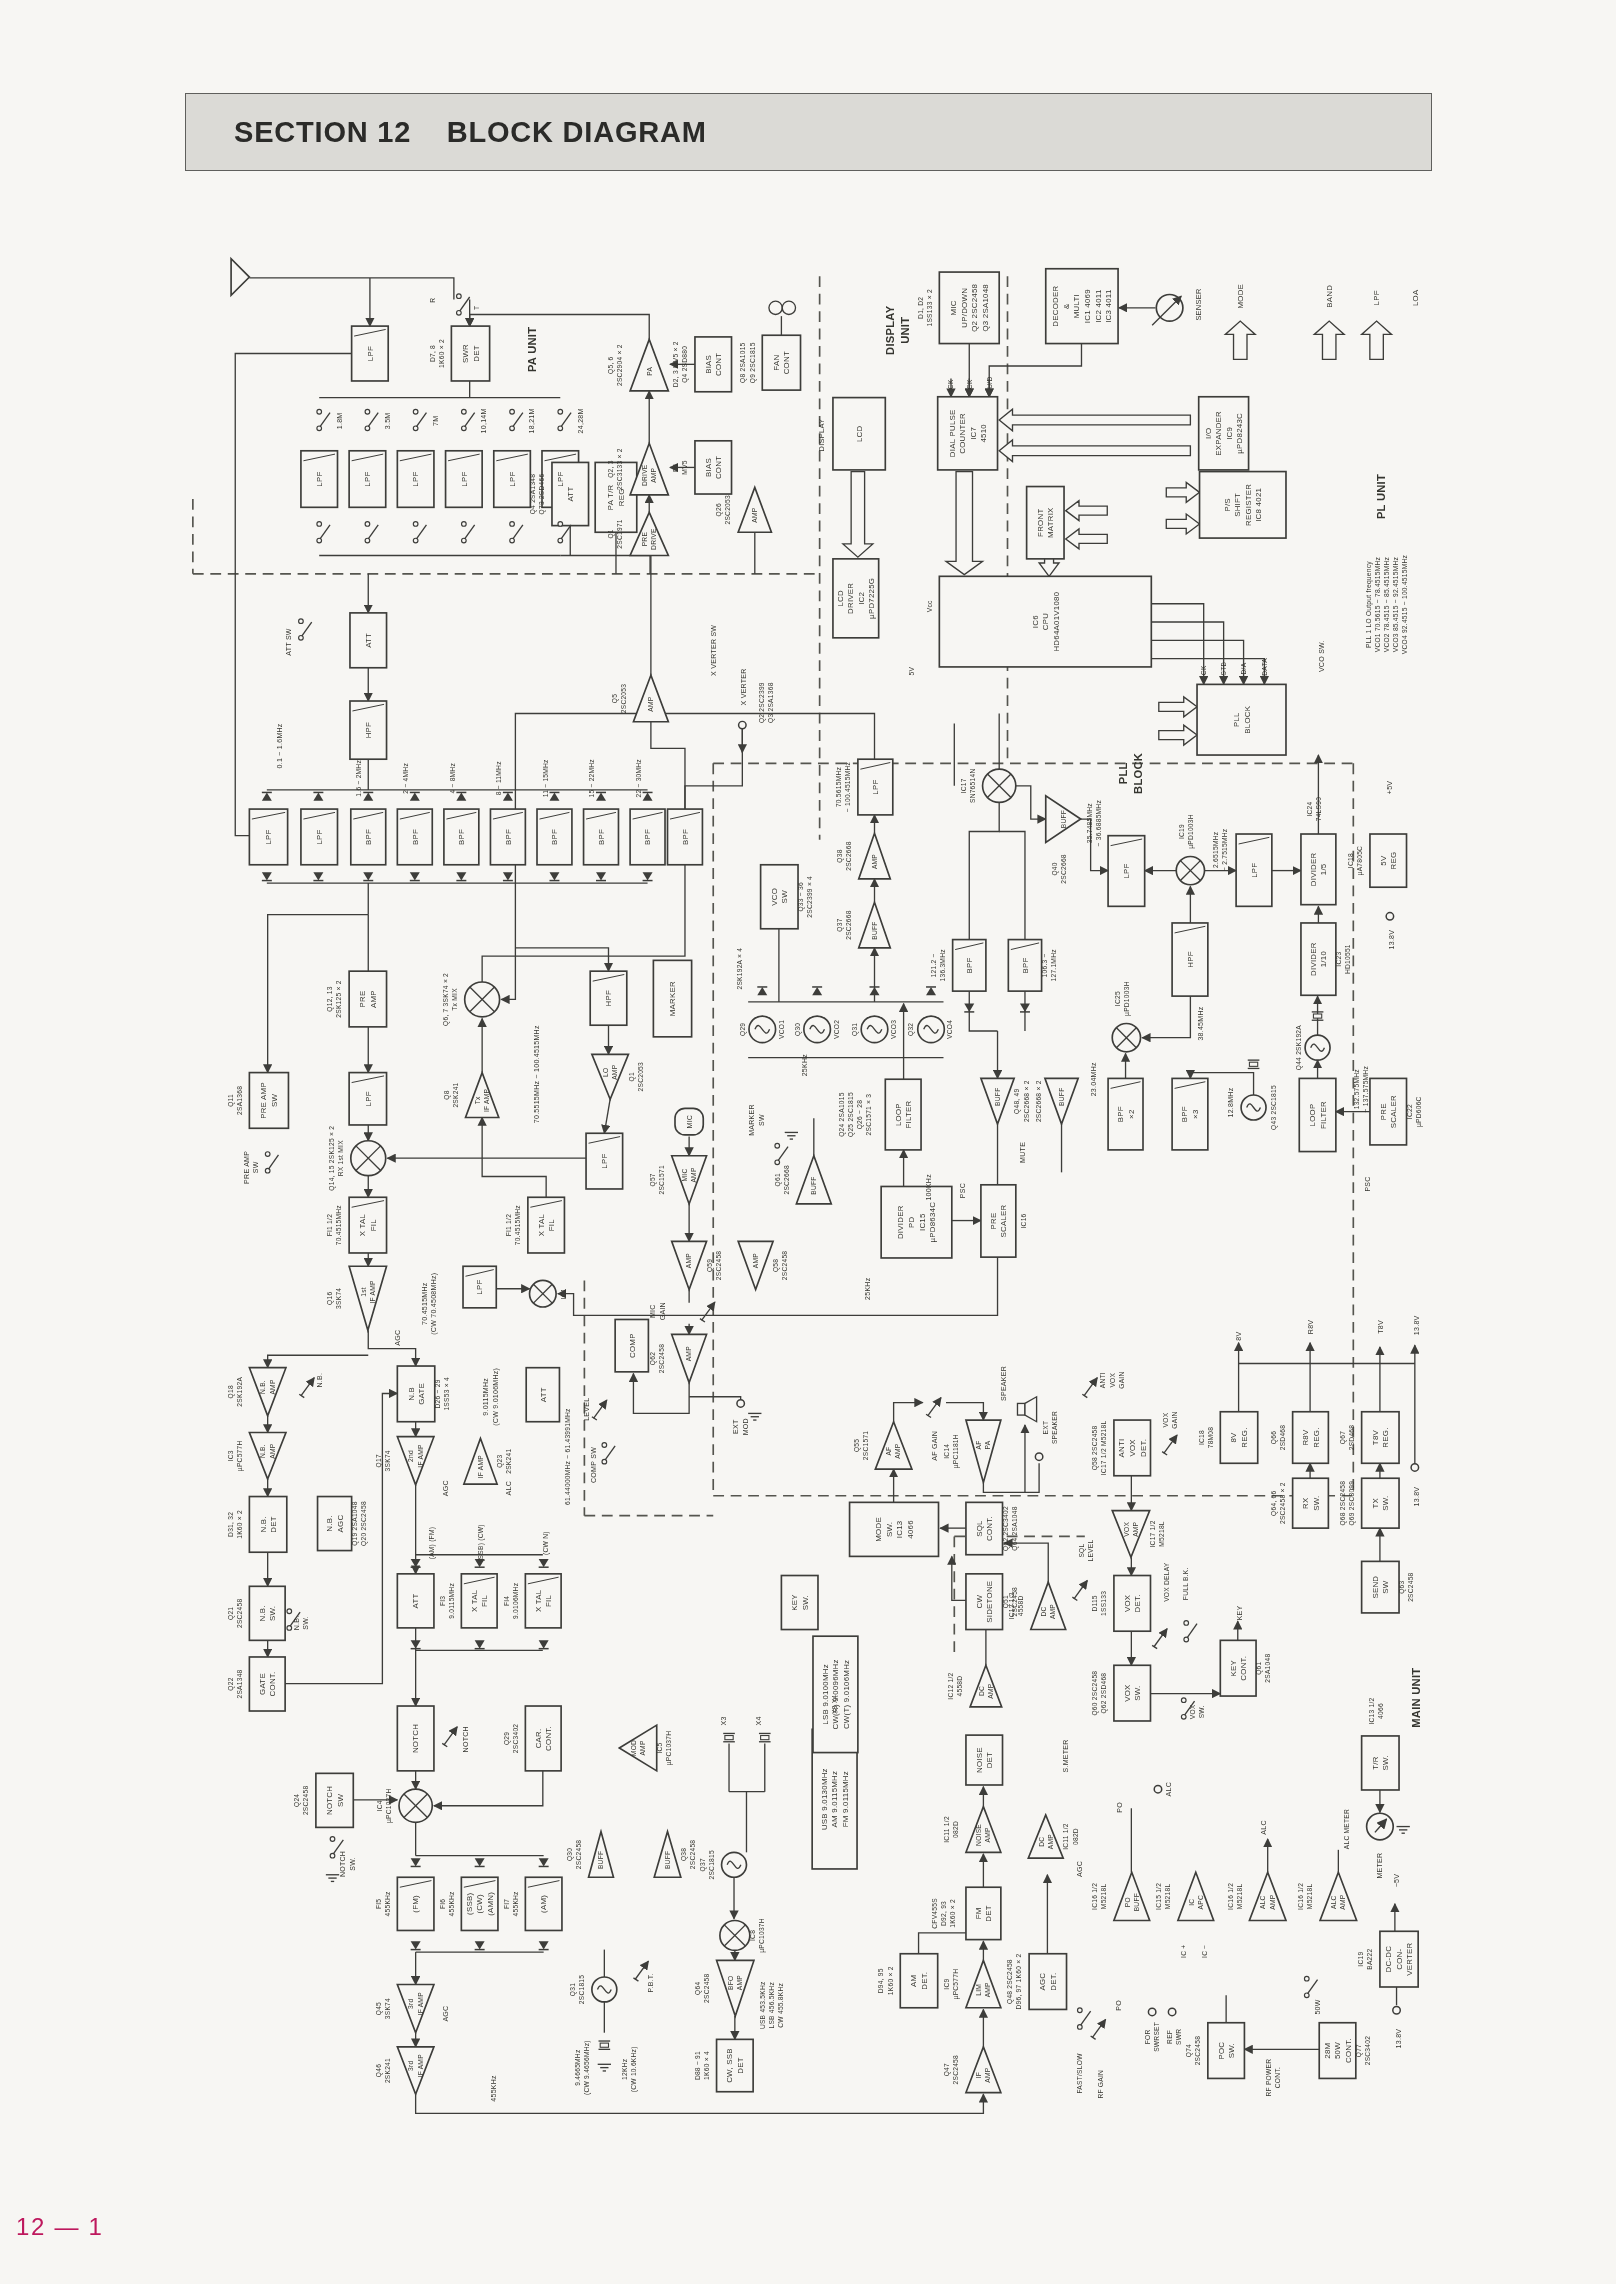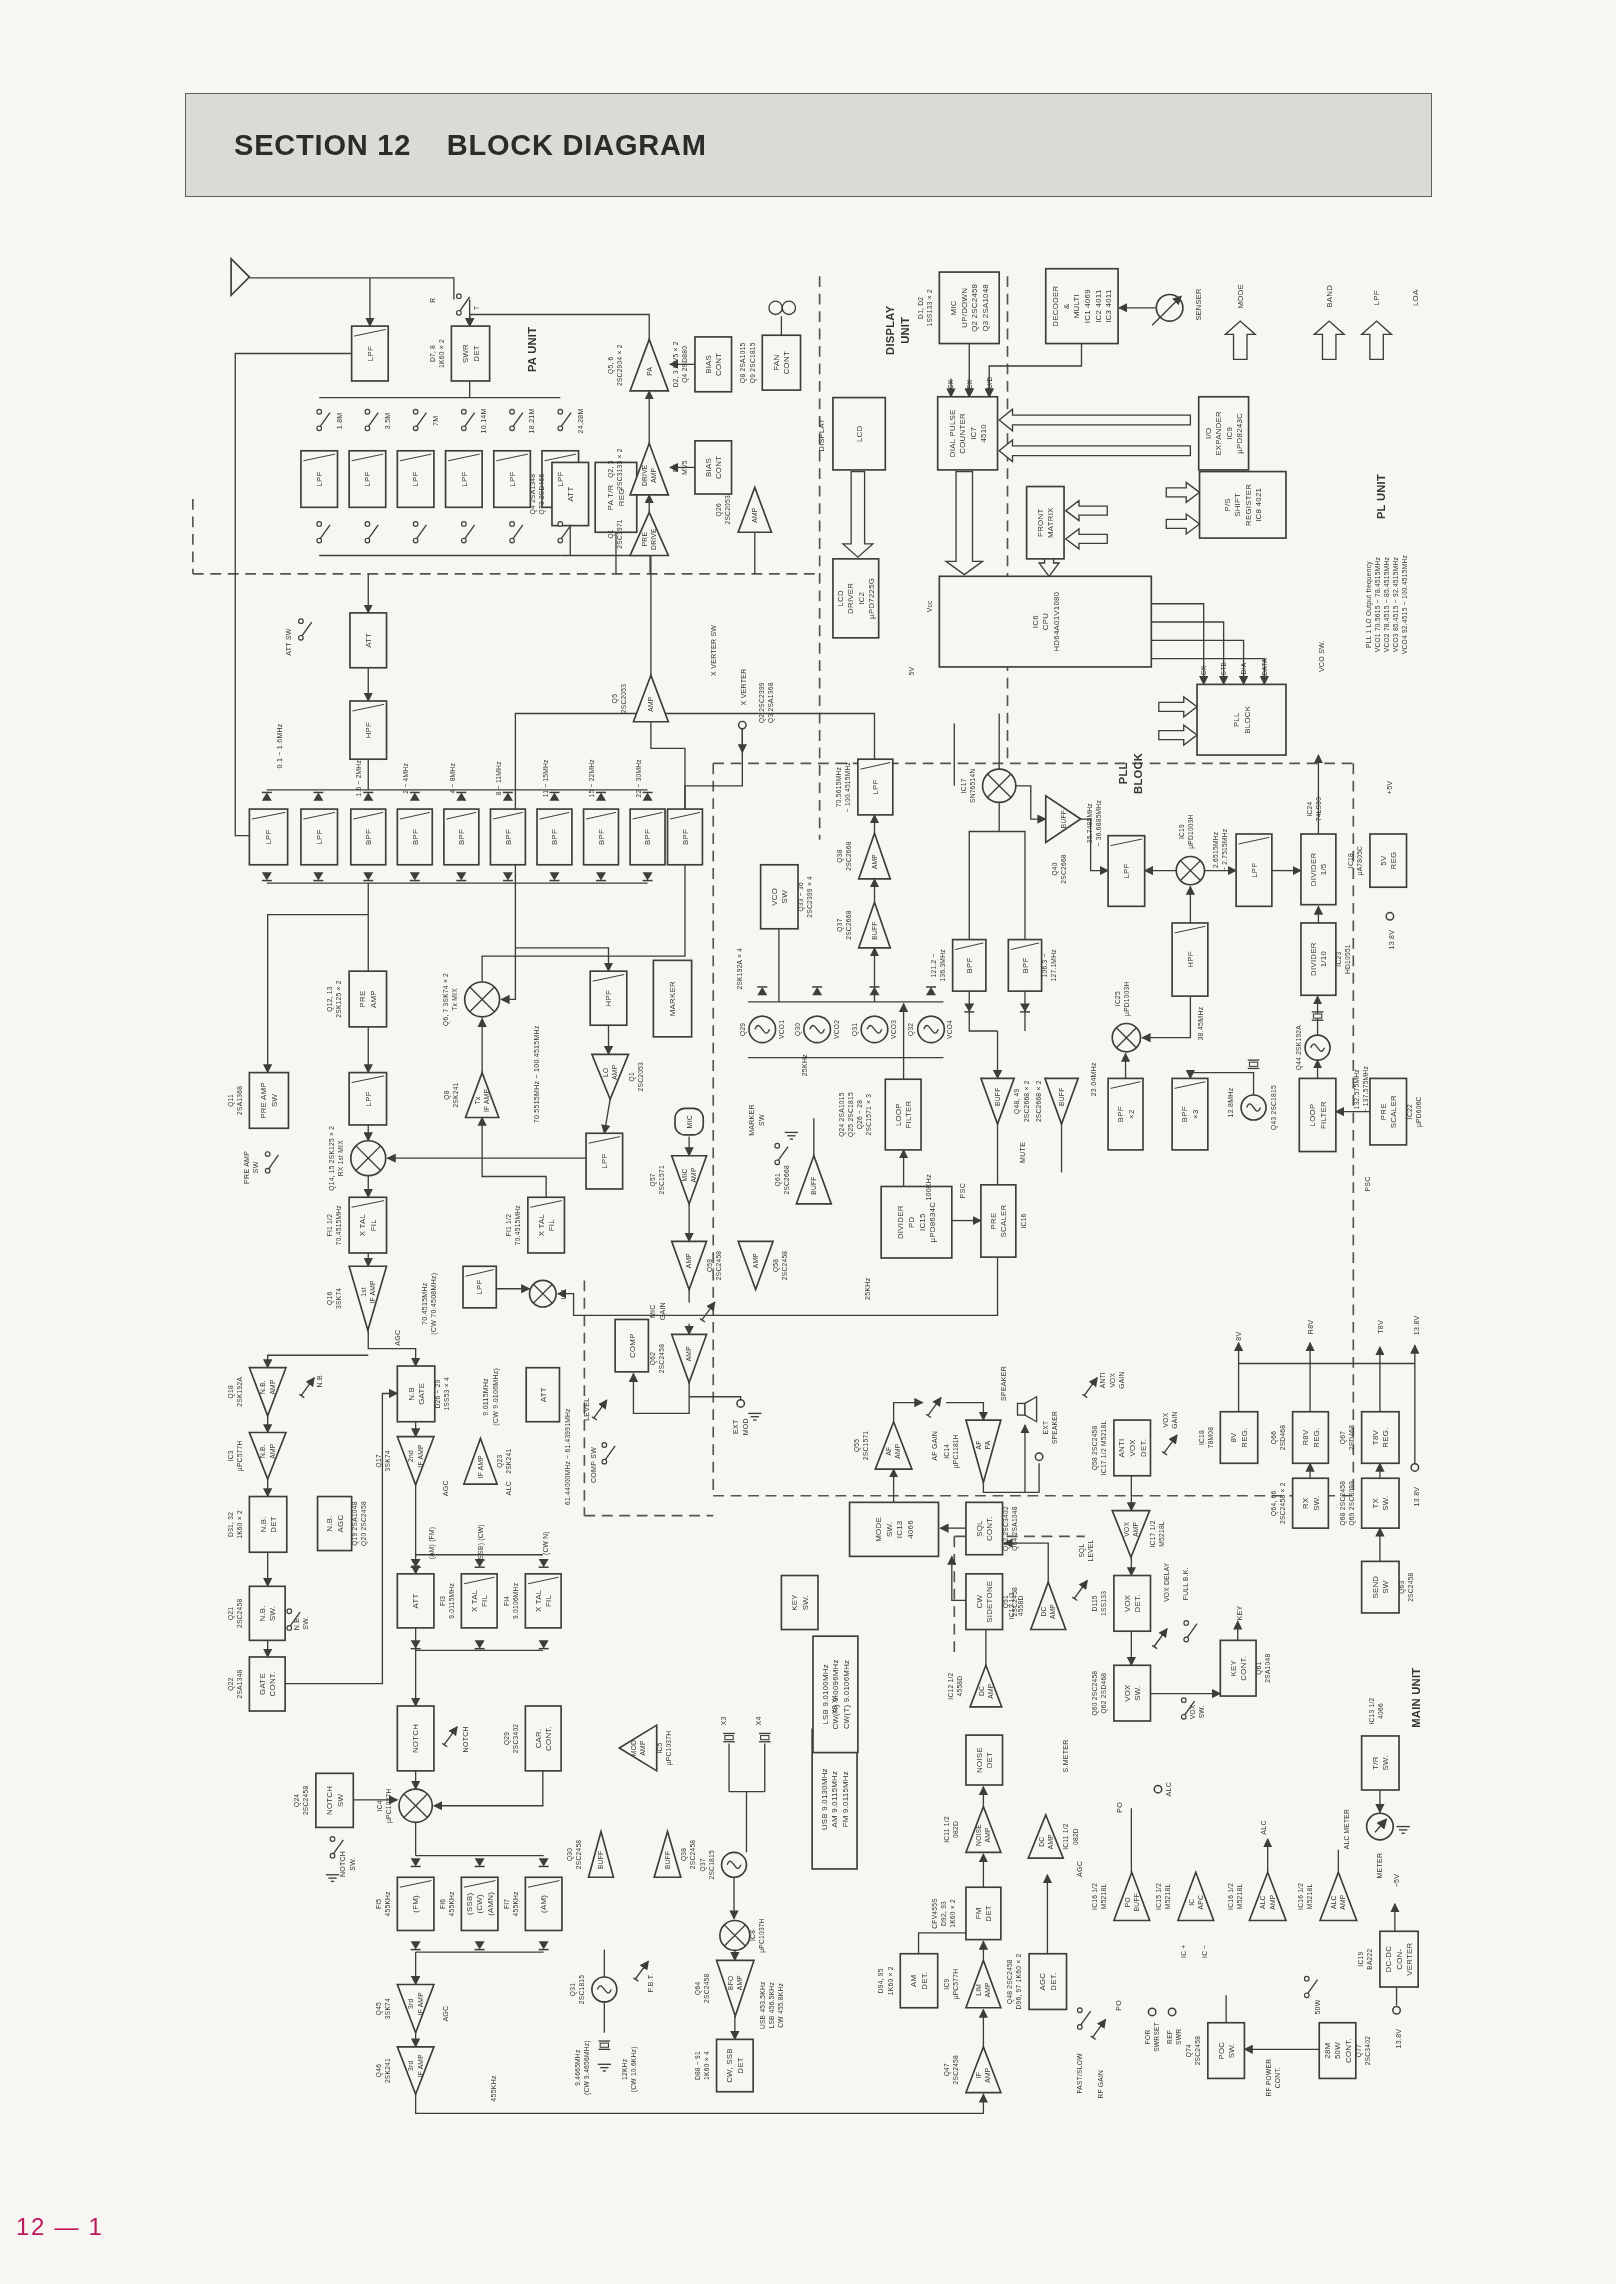--- a/index.html
+++ b/index.html
@@ -3,21 +3,21 @@
 <meta charset="utf-8">
 <style>
   html,body{margin:0;padding:0;}
   body{
     width:1616px;height:2284px;position:relative;
     background:#f7f6f3;
     font-family:"Liberation Sans", sans-serif;
     color:#2f2f2d;
   }
   #banner{
-    position:absolute;left:185px;top:93px;width:1247px;height:104px;
+    position:absolute;left:185px;top:93px;width:1247px;height:78px;
     background:#dbdad6;border:1.7px solid #5f5f5c;
     box-sizing:border-box;display:flex;align-items:center;
   }
   #banner .title{
     margin-left:48px;font-size:29px;font-weight:bold;letter-spacing:0.8px;
     color:#2b2b29;white-space:pre;
   }
   #footer{
     position:absolute;left:16px;top:2213px;width:100%;
     font-size:24px;color:#be185d;letter-spacing:1.7px;

